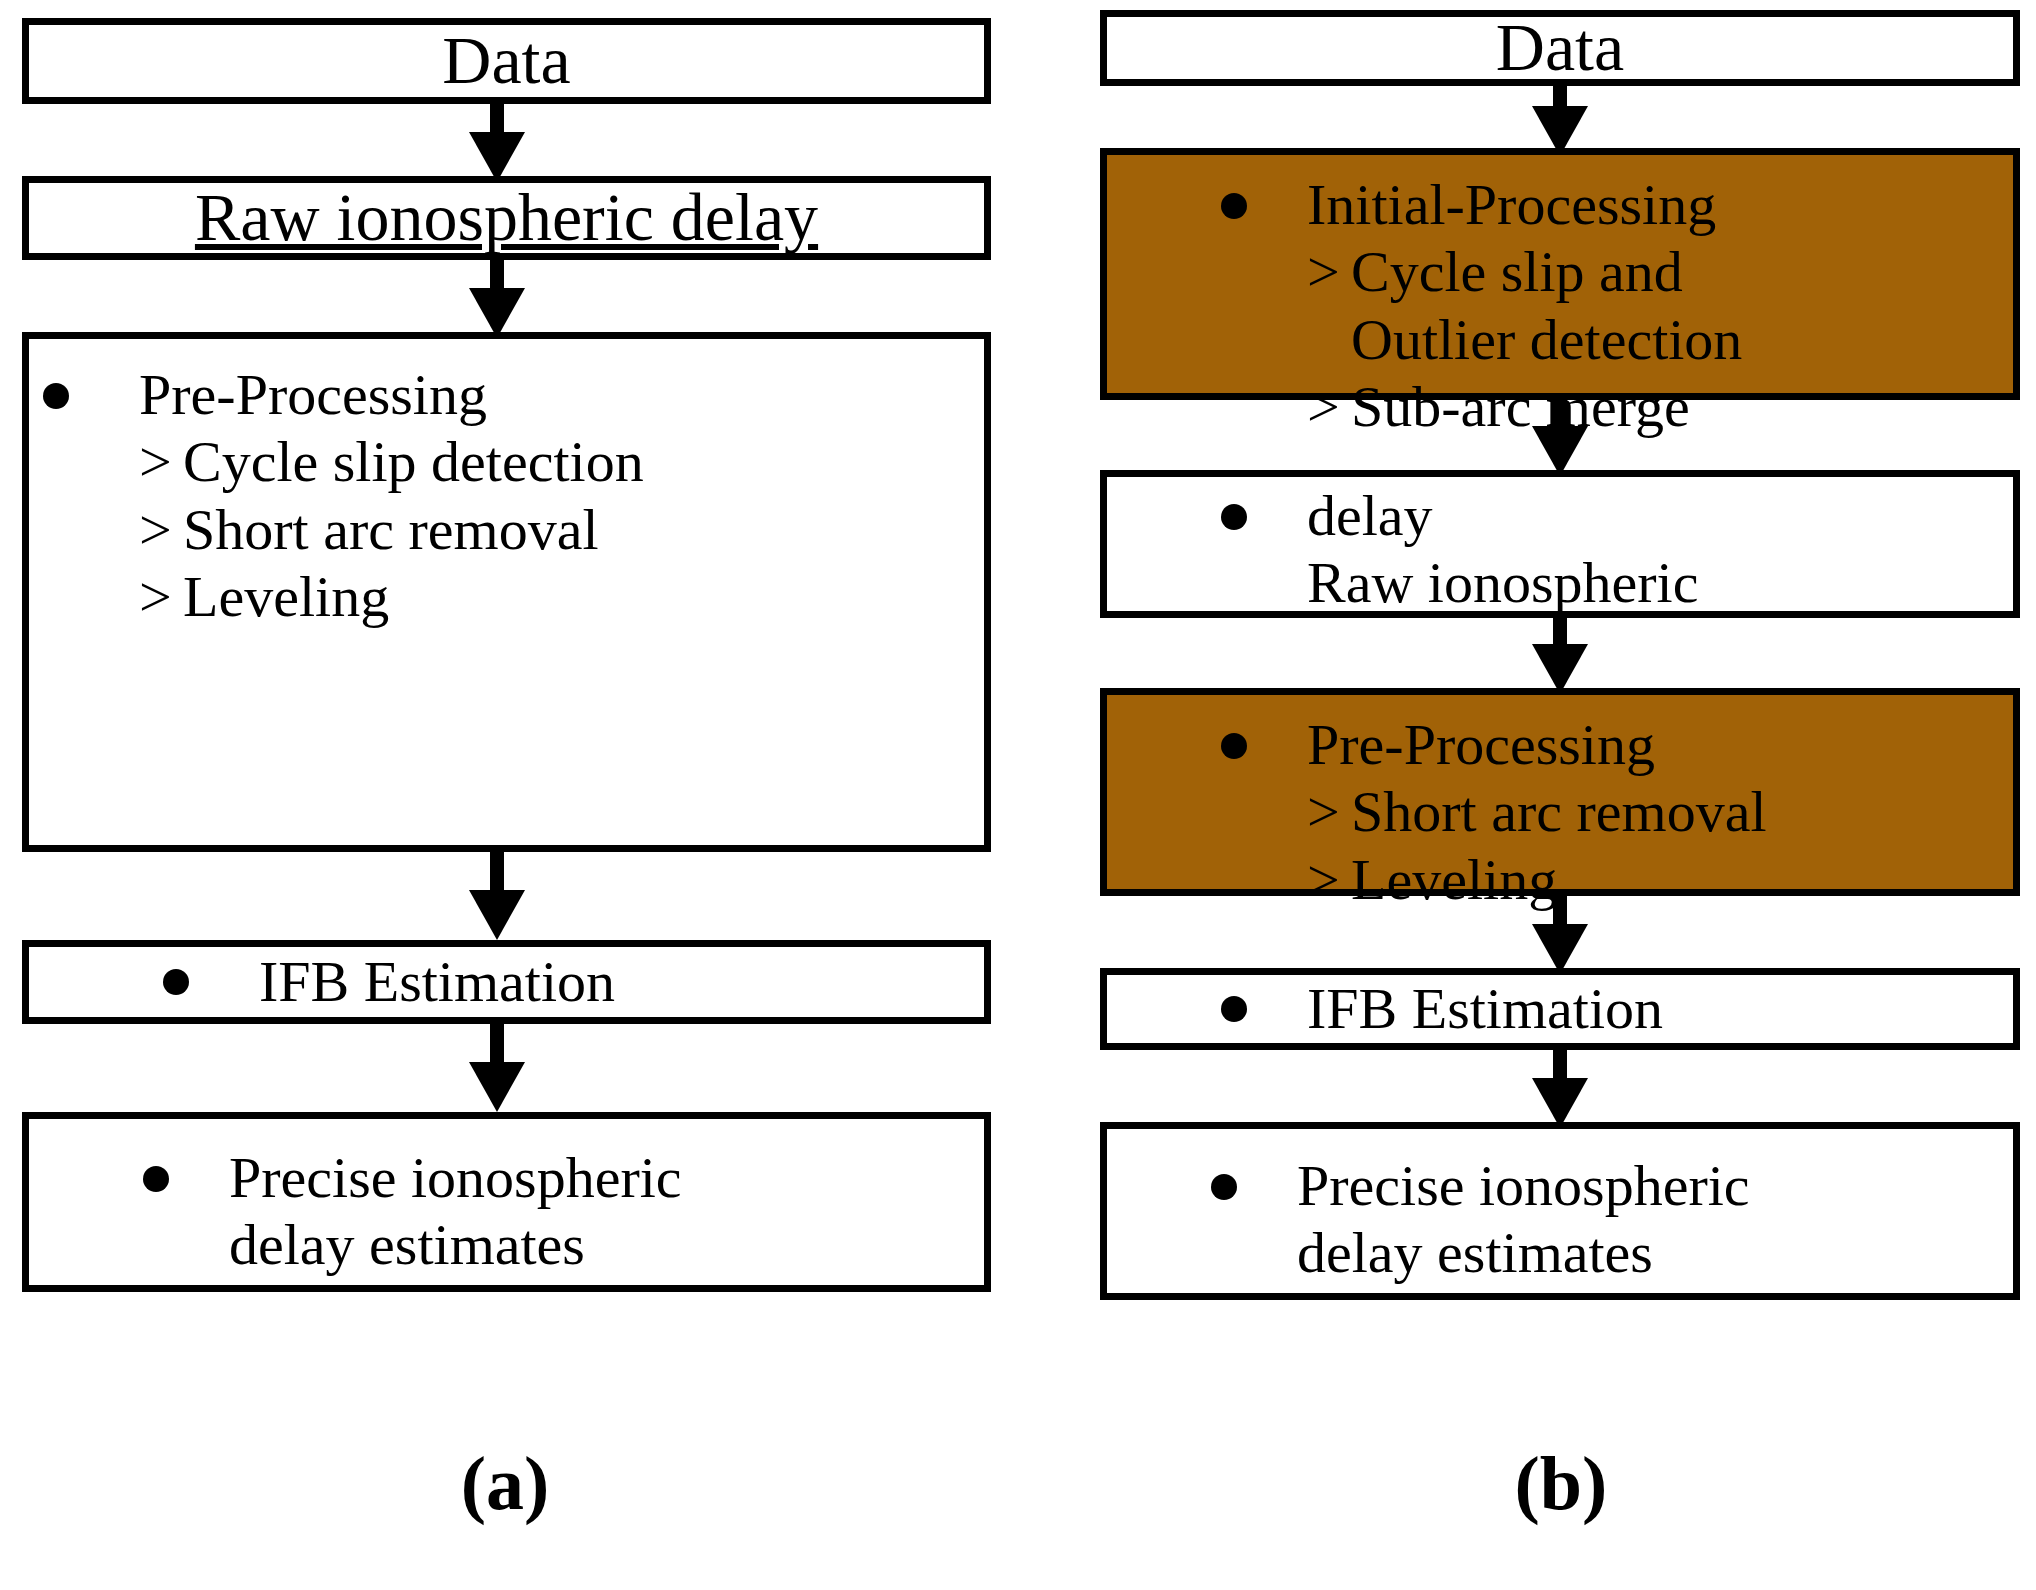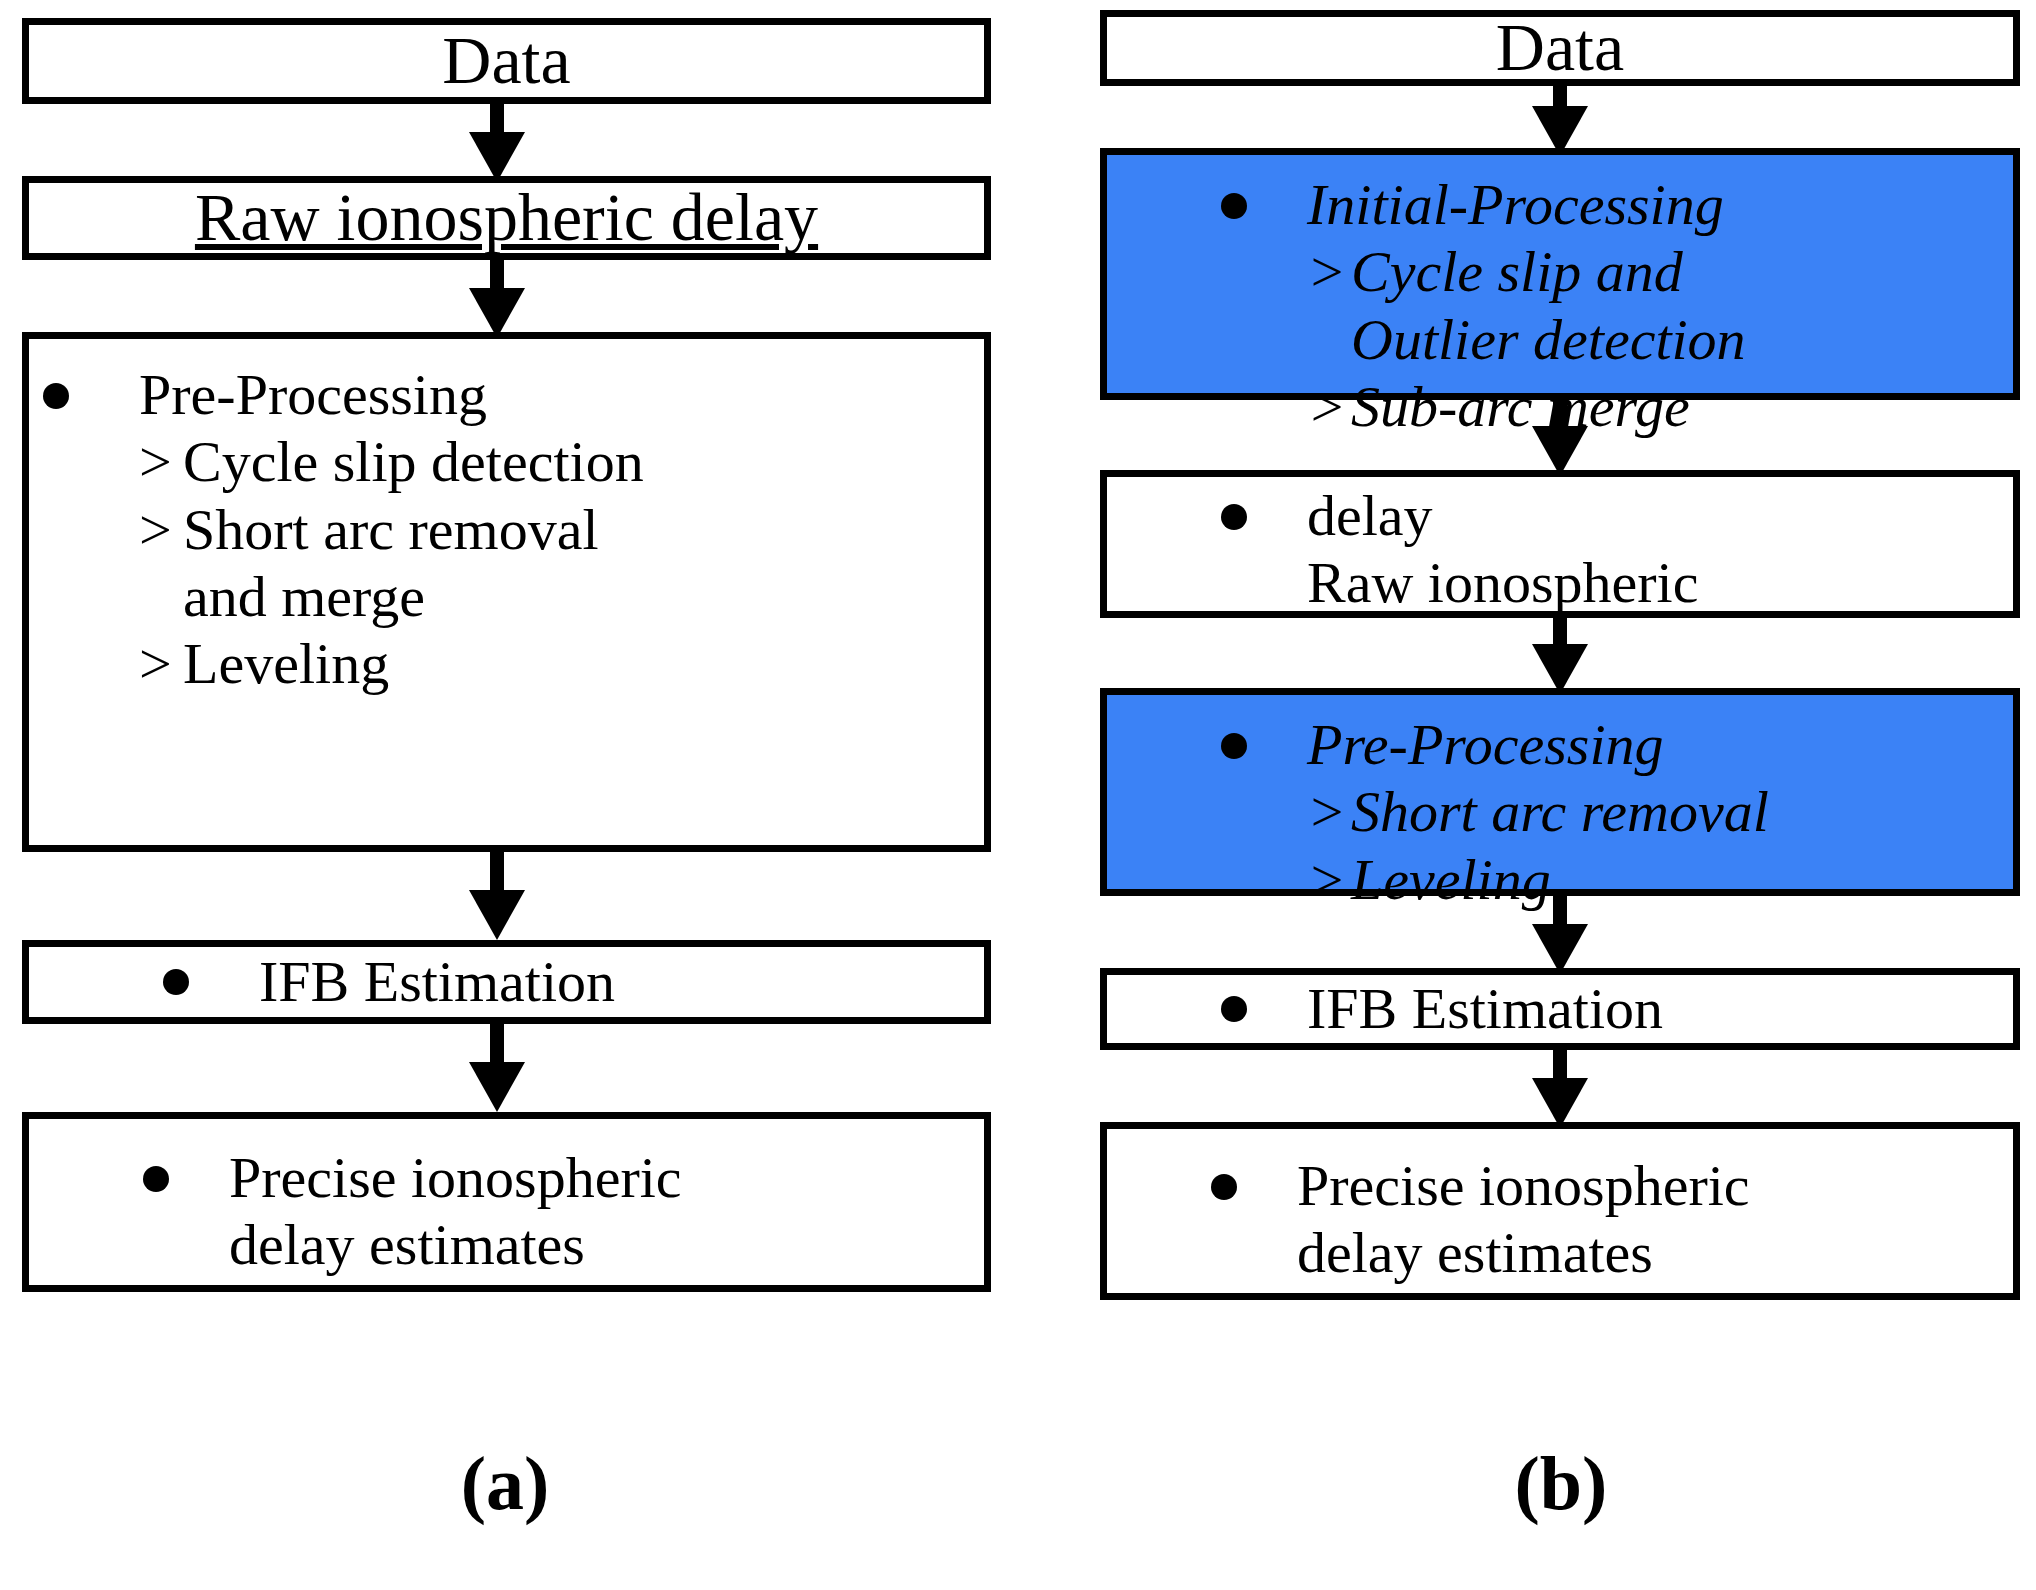--- a/index.html
+++ b/index.html
@@ -30,22 +30,21 @@
   .node {
     position: absolute;
     box-sizing: border-box;
     border: 7px solid #000000;
     background: #ffffff;
     display: flex;
     align-items: center;
     justify-content: center;
   }
   .node.highlight {
-    background: #3b82f6;
-    font-style: italic;
+    background: #a16207;
   }
 
   
   .label-center {
     font-size: 68px;
     line-height: 1.08;
     text-align: center;
     width: 100%;
     padding: 0 10px;
     box-sizing: border-box;
@@ -146,21 +145,20 @@
       <div class="bullet-row" style="margin-top:22px;">
         <div class="bullet-dot"></div>
         <div class="bullet-body" style="padding-left:70px;">
           <div class="bullet-title">Pre-Processing</div>
           <div class="sub-line">
             <span class="chev">&gt;</span><span>Cycle slip detection</span>
           </div>
           <div class="sub-line">
             <span class="chev">&gt;</span><span>Short arc removal</span>
           </div>
-          <div class="cont-line">and merge</div>
           <div class="sub-line">
             <span class="chev">&gt;</span><span>Leveling</span>
           </div>
         </div>
       </div>
     </div>
 
     <div class="arrow" style="left:490px; top:852px; height:88px;">
       <div class="shaft" style="height:42px;"></div>
       <div class="head" style="top:38px;"></div>

